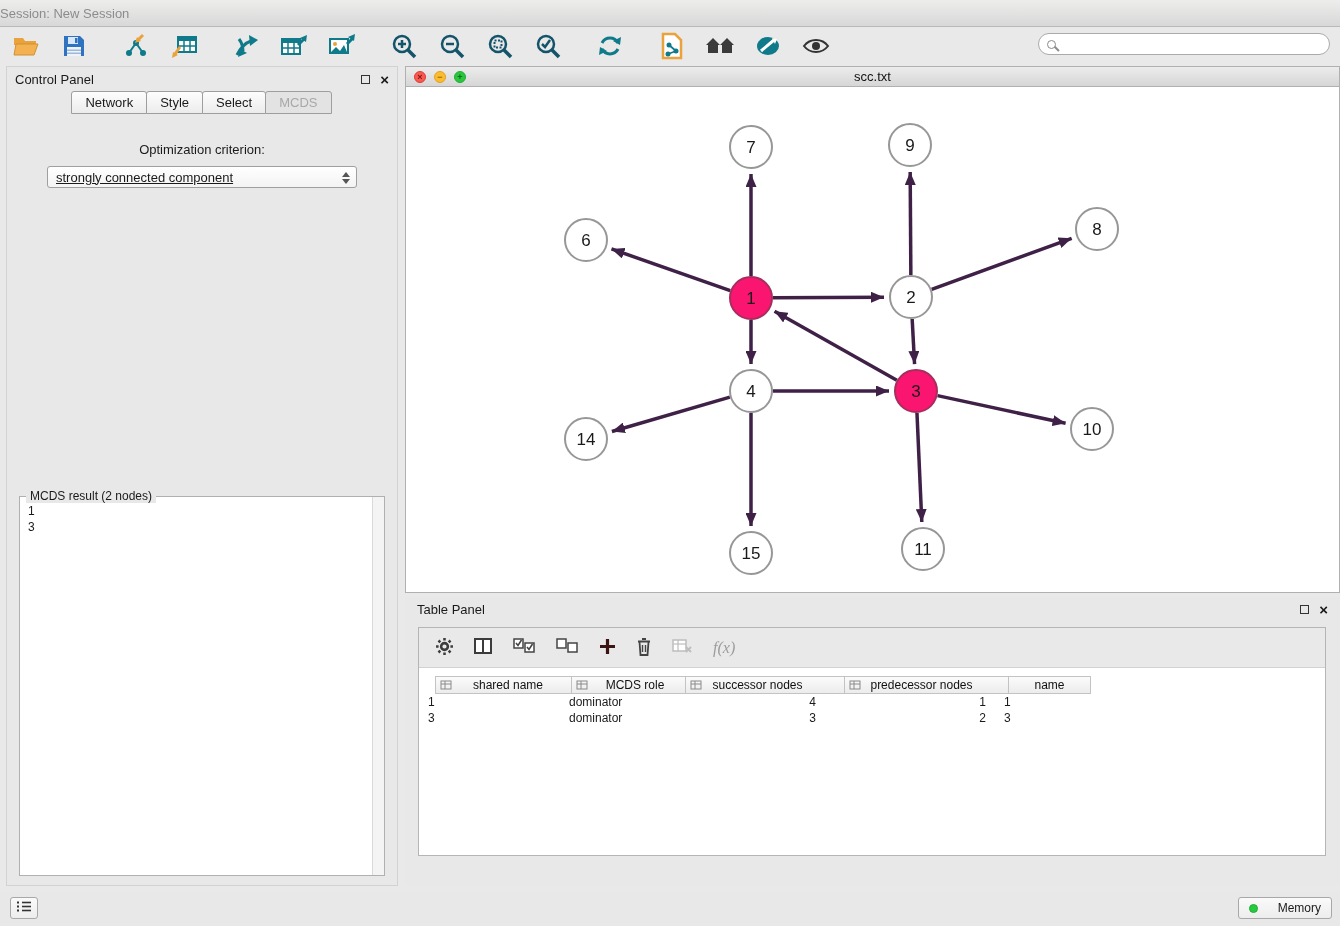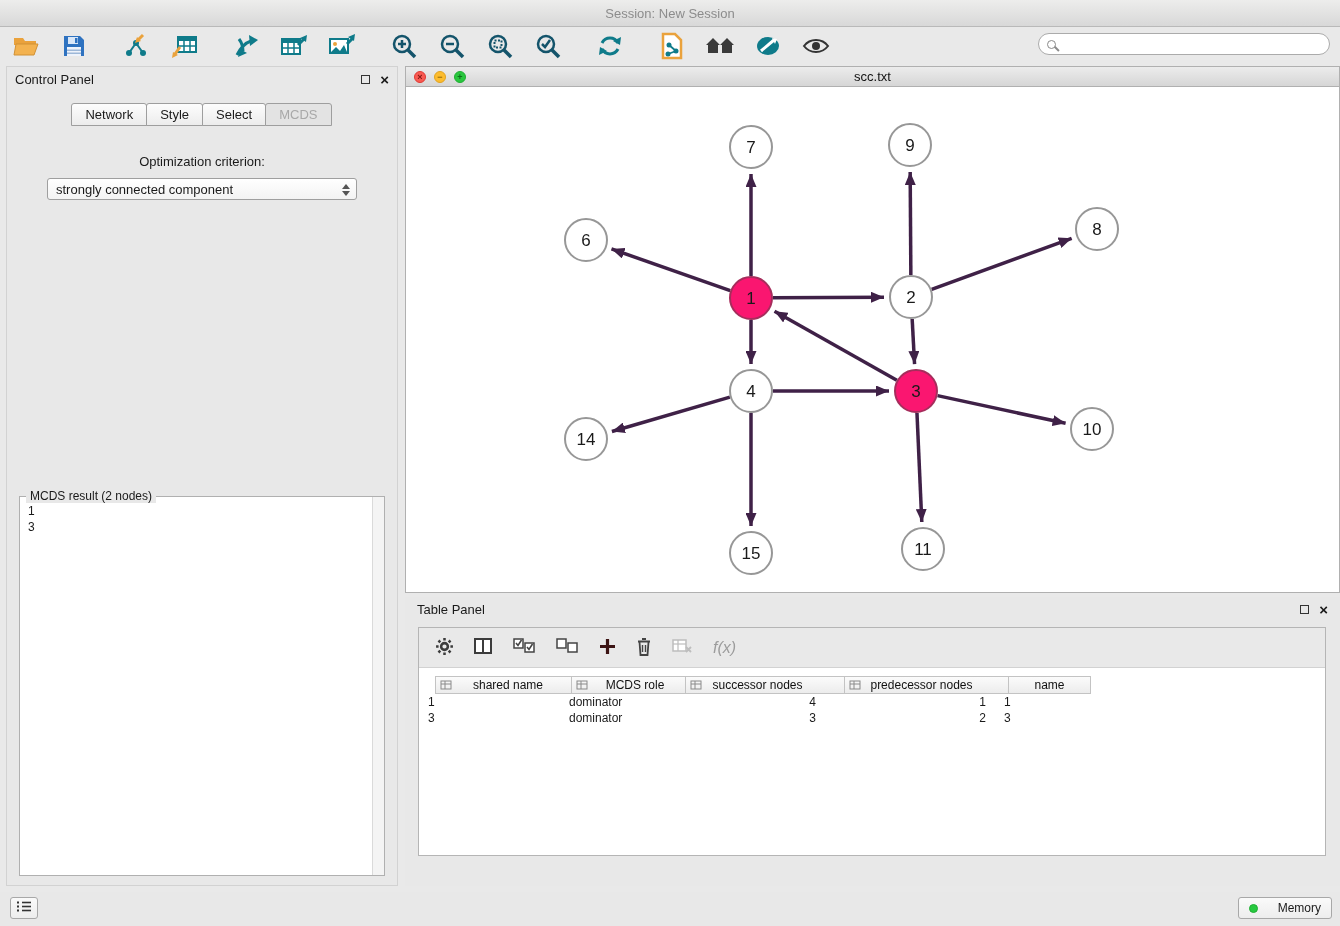--- a/index.html
+++ b/index.html
@@ -8,43 +8,43 @@
     font-family: "Liberation Sans", sans-serif;
     background:#e9e9e9;
     position:relative;
     overflow:hidden;
     font-size:13px;
     color:#1a1a1a;
   }
   
   .titlebar{position:absolute;top:0;left:0;right:0;height:27px;
     background:linear-gradient(#ededec,#d8d8d8);border-bottom:1px solid #b9b9b9;
-    display:flex;align-items:center;justify-content:center;color:#8c8c8c;font-size:13px;}
+    display:flex;align-items:center;color:#8c8c8c;font-size:13px;}
   
   .toolbar{position:absolute;top:28px;left:0;right:0;height:38px;display:flex;align-items:center;padding-left:10px;}
   .tb-group{display:flex;align-items:center;gap:16px;margin-right:30px;}
   .tb-btn{width:32px;height:32px;display:flex;align-items:center;justify-content:center;border-radius:4px;}
   .search-wrap{position:absolute;right:10px;top:33px;width:292px;height:22px;border:1px solid #ababab;
     border-radius:12px;background:#fff;display:flex;align-items:center;padding-left:8px;gap:5px;}
   .search-wrap input{border:none;outline:none;flex:1;font-size:12px;background:transparent;font-family:"Liberation Sans",sans-serif;}
   .mag{width:9px;height:9px;border:1.5px solid #8a8a8a;border-radius:50%;position:relative;flex:none;}
   .mag::after{content:"";position:absolute;width:6px;height:1.5px;background:#8a8a8a;transform:rotate(45deg);right:-5px;bottom:-2px;}
   
   .control-panel{position:absolute;left:6px;top:66px;width:392px;height:820px;background:#e8e8e8;border:1px solid #d2d2d2;}
   .panel-header{height:24px;display:flex;align-items:center;padding:0 8px;font-size:13px;color:#1a1a1a;text-align:center;}
   .panel-header .spacer{margin-left:auto;}
   .float-icon{width:9px;height:9px;border:1.5px solid #333;margin-right:10px;}
   .close-x{font-weight:bold;font-size:15px;color:#1a1a1a;line-height:1;}
-  .cp-tabs{display:flex;justify-content:center;margin-top:12px;}
+  .cp-tabs{display:flex;justify-content:center;margin-top:0;}
   .cp-tab{border:1px solid #9e9e9e;margin-left:-1px;padding:3px 13px;font-size:13px;
     background:linear-gradient(#fdfdfd,#ececec);border-radius:3px 3px 0 0;}
   .cp-tab.active{background:#e3e3e3;color:#a8a8a8;}
   .opt-label{text-align:center;margin-top:28px;font-size:13px;}
   .dropdown{width:310px;height:22px;margin:9px auto 0;border:1px solid #9f9f9f;border-radius:3px;
-    background:linear-gradient(#ffffff,#f3f3f3);display:flex;align-items:center;padding-left:8px;font-size:13px;position:relative;}
+    background:linear-gradient(#ffffff,#f3f3f3);display:flex;align-items:center;padding-left:8px;font-size:13px;position:relative;text-decoration:underline;}
   .stepper{position:absolute;right:4px;top:3px;width:13px;height:16px;display:flex;flex-direction:column;align-items:center;justify-content:center;gap:2px;}
   .tri-up{width:0;height:0;border-left:4px solid transparent;border-right:4px solid transparent;border-bottom:5px solid #555;}
   .tri-down{width:0;height:0;border-left:4px solid transparent;border-right:4px solid transparent;border-top:5px solid #555;}
   .cp-buttons{display:flex;justify-content:center;gap:15px;margin-top:13px;}
   .btn{border:1px solid #a3a3a3;border-radius:4px;background:linear-gradient(#fefefe,#f0f0f0);
     padding:3px 16px;font-size:13px;font-family:"Liberation Sans",sans-serif;}
   .groupbox{position:absolute;left:12px;top:429px;width:366px;height:380px;border:1px solid #b0b0b0;background:#fff;}
   .groupbox-label{position:absolute;top:-8px;left:6px;background:#e8e8e8;padding:0 4px;font-size:12px;color:#1a1a1a;}
   .result-lines{padding:6px 8px;font-size:12px;line-height:16px;}
   .result-scrollbar{position:absolute;right:0;top:0;bottom:0;width:12px;background:#f4f4f4;border-left:1px solid #dadada;}
@@ -55,21 +55,21 @@
   .traffic{position:absolute;left:8px;top:4px;display:flex;gap:8px;}
   .light{width:12px;height:12px;border-radius:50%;display:flex;align-items:center;justify-content:center;
     font-size:9px;font-weight:bold;line-height:1;}
   .light.red{background:#f95a52;color:#7c1612;border:1px solid #de3a34;}
   .light.yellow{background:#fdbc2e;color:#8f6a0a;border:1px solid #e0a321;}
   .light.green{background:#2ac63e;color:#0d6e1b;border:1px solid #1fae33;}
   
   .table-panel{position:absolute;left:405px;top:597px;width:935px;height:289px;background:#e8e8e8;}
   .table-inner{position:absolute;left:13px;top:30px;width:908px;height:229px;background:#fff;border:1px solid #b5b5b5;}
   .table-toolbar{height:40px;background:#e9e9e9;border-bottom:1px solid #d2d2d2;display:flex;align-items:center;gap:20px;padding-left:16px;}
-  .fx{font-family:Liberation Sans, sans-serif;font-style:italic;font-size:16px;color:#9c9c9c;}
+  .fx{font-family:Liberation Serif, serif;font-style:italic;font-size:16px;color:#9c9c9c;}
   .th-row{display:flex;margin-top:8px;}
   .th-cell{height:18px;border:1px solid #c3c3c3;margin-left:-1px;background:linear-gradient(#fbfbfb,#ececec);
     font-size:12px;display:flex;align-items:center;justify-content:center;position:relative;color:#111;}
   .th-cell:first-child{margin-left:16px;}
   .th-icon{position:absolute;left:4px;top:3px;}
   .td-row{display:flex;height:16px;align-items:center;font-size:12px;}
   .td{overflow:hidden;white-space:nowrap;}
   .c1{width:137px;padding-left:9px;}
   .c2{width:115px;padding-left:13px;}
   .c3{width:160px;text-align:right;padding-right:15px;}

